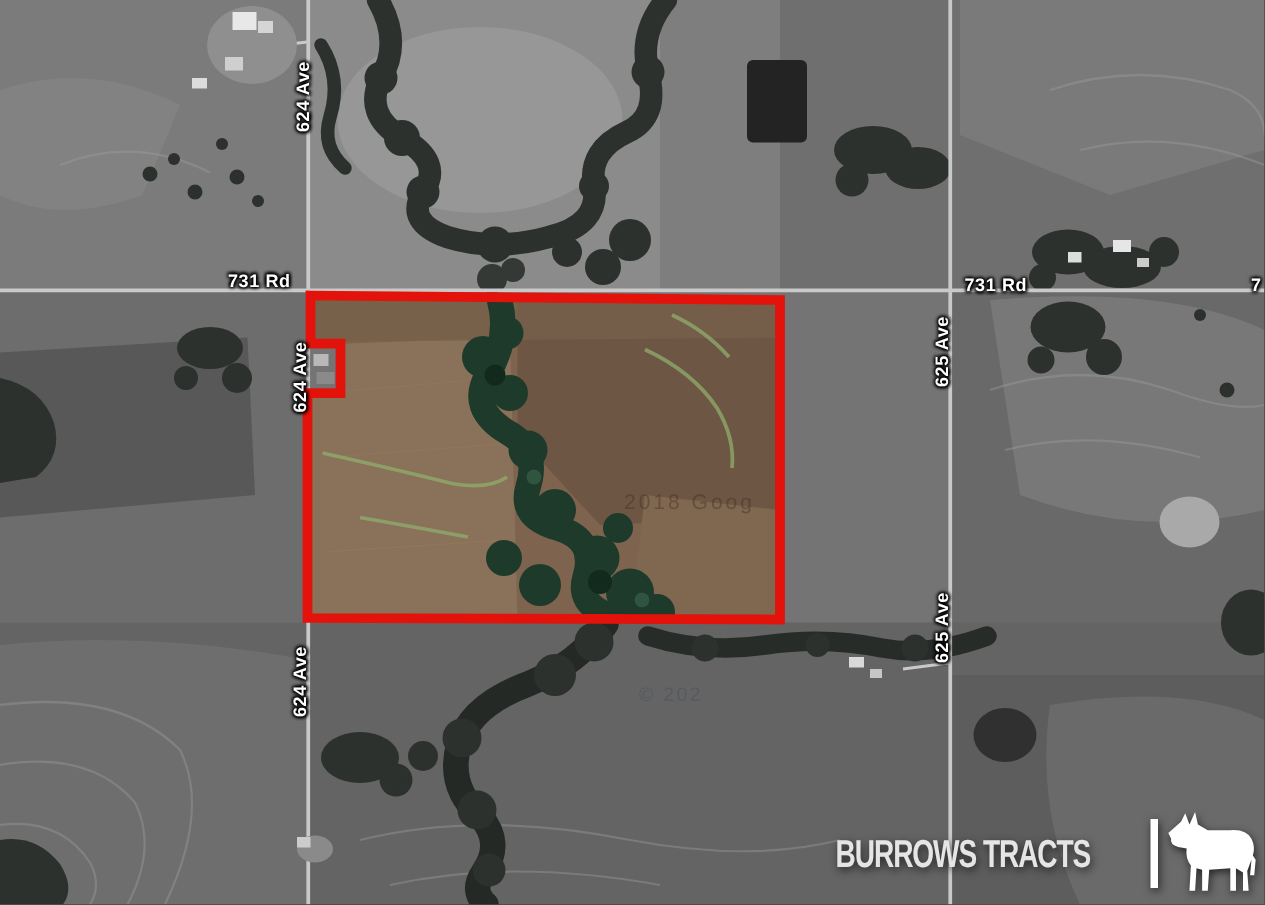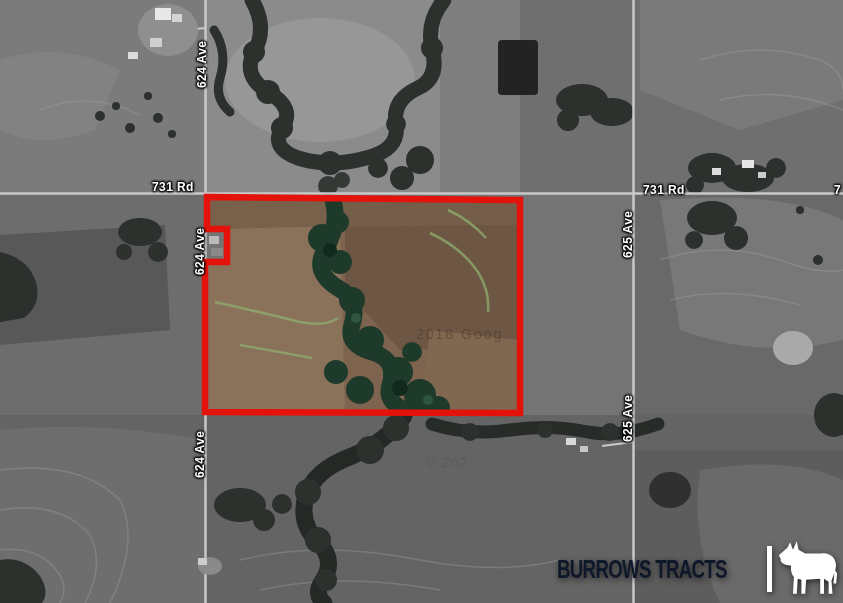--- a/index.html
+++ b/index.html
@@ -13,21 +13,21 @@
     letter-spacing:.4px;white-space:nowrap;line-height:13px;
     text-shadow:-1px -1px 2px rgba(0,0,0,.95),1px -1px 2px rgba(0,0,0,.95),
                 -1px 1px 2px rgba(0,0,0,.95),1px 1px 2px rgba(0,0,0,.95),0 0 3px #000;
   }
   .vertical{transform:rotate(-90deg);transform-origin:0 0;}
   .watermark{position:absolute;white-space:nowrap;font-family:"Liberation Sans",sans-serif;}
   .wm-1{left:416px;top:326px;font-size:14px;letter-spacing:2px;color:rgba(58,40,30,.38);}
   .wm-2{left:426px;top:455px;font-size:13px;letter-spacing:1.5px;color:rgba(70,80,92,.45);}
   .logo{
     position:absolute;right:4px;bottom:7px;display:flex;align-items:center;
-    color:#0f172a;filter:drop-shadow(1px 2px 3px rgba(0,0,0,.65));
+    color:#e5e5e5;filter:drop-shadow(1px 2px 3px rgba(0,0,0,.65));
   }
   .logo-text{display:flex;flex-direction:column;align-items:center;margin-right:7px;}
   .logo-line1{
     font-weight:bold;font-size:26px;line-height:22px;letter-spacing:-1px;
     transform:scaleX(.72);transform-origin:center;white-space:nowrap;
   }
   .logo-line2{
     font-weight:bold;font-size:17px;line-height:17px;letter-spacing:3.2px;
     white-space:nowrap;margin-top:1px;
   }

